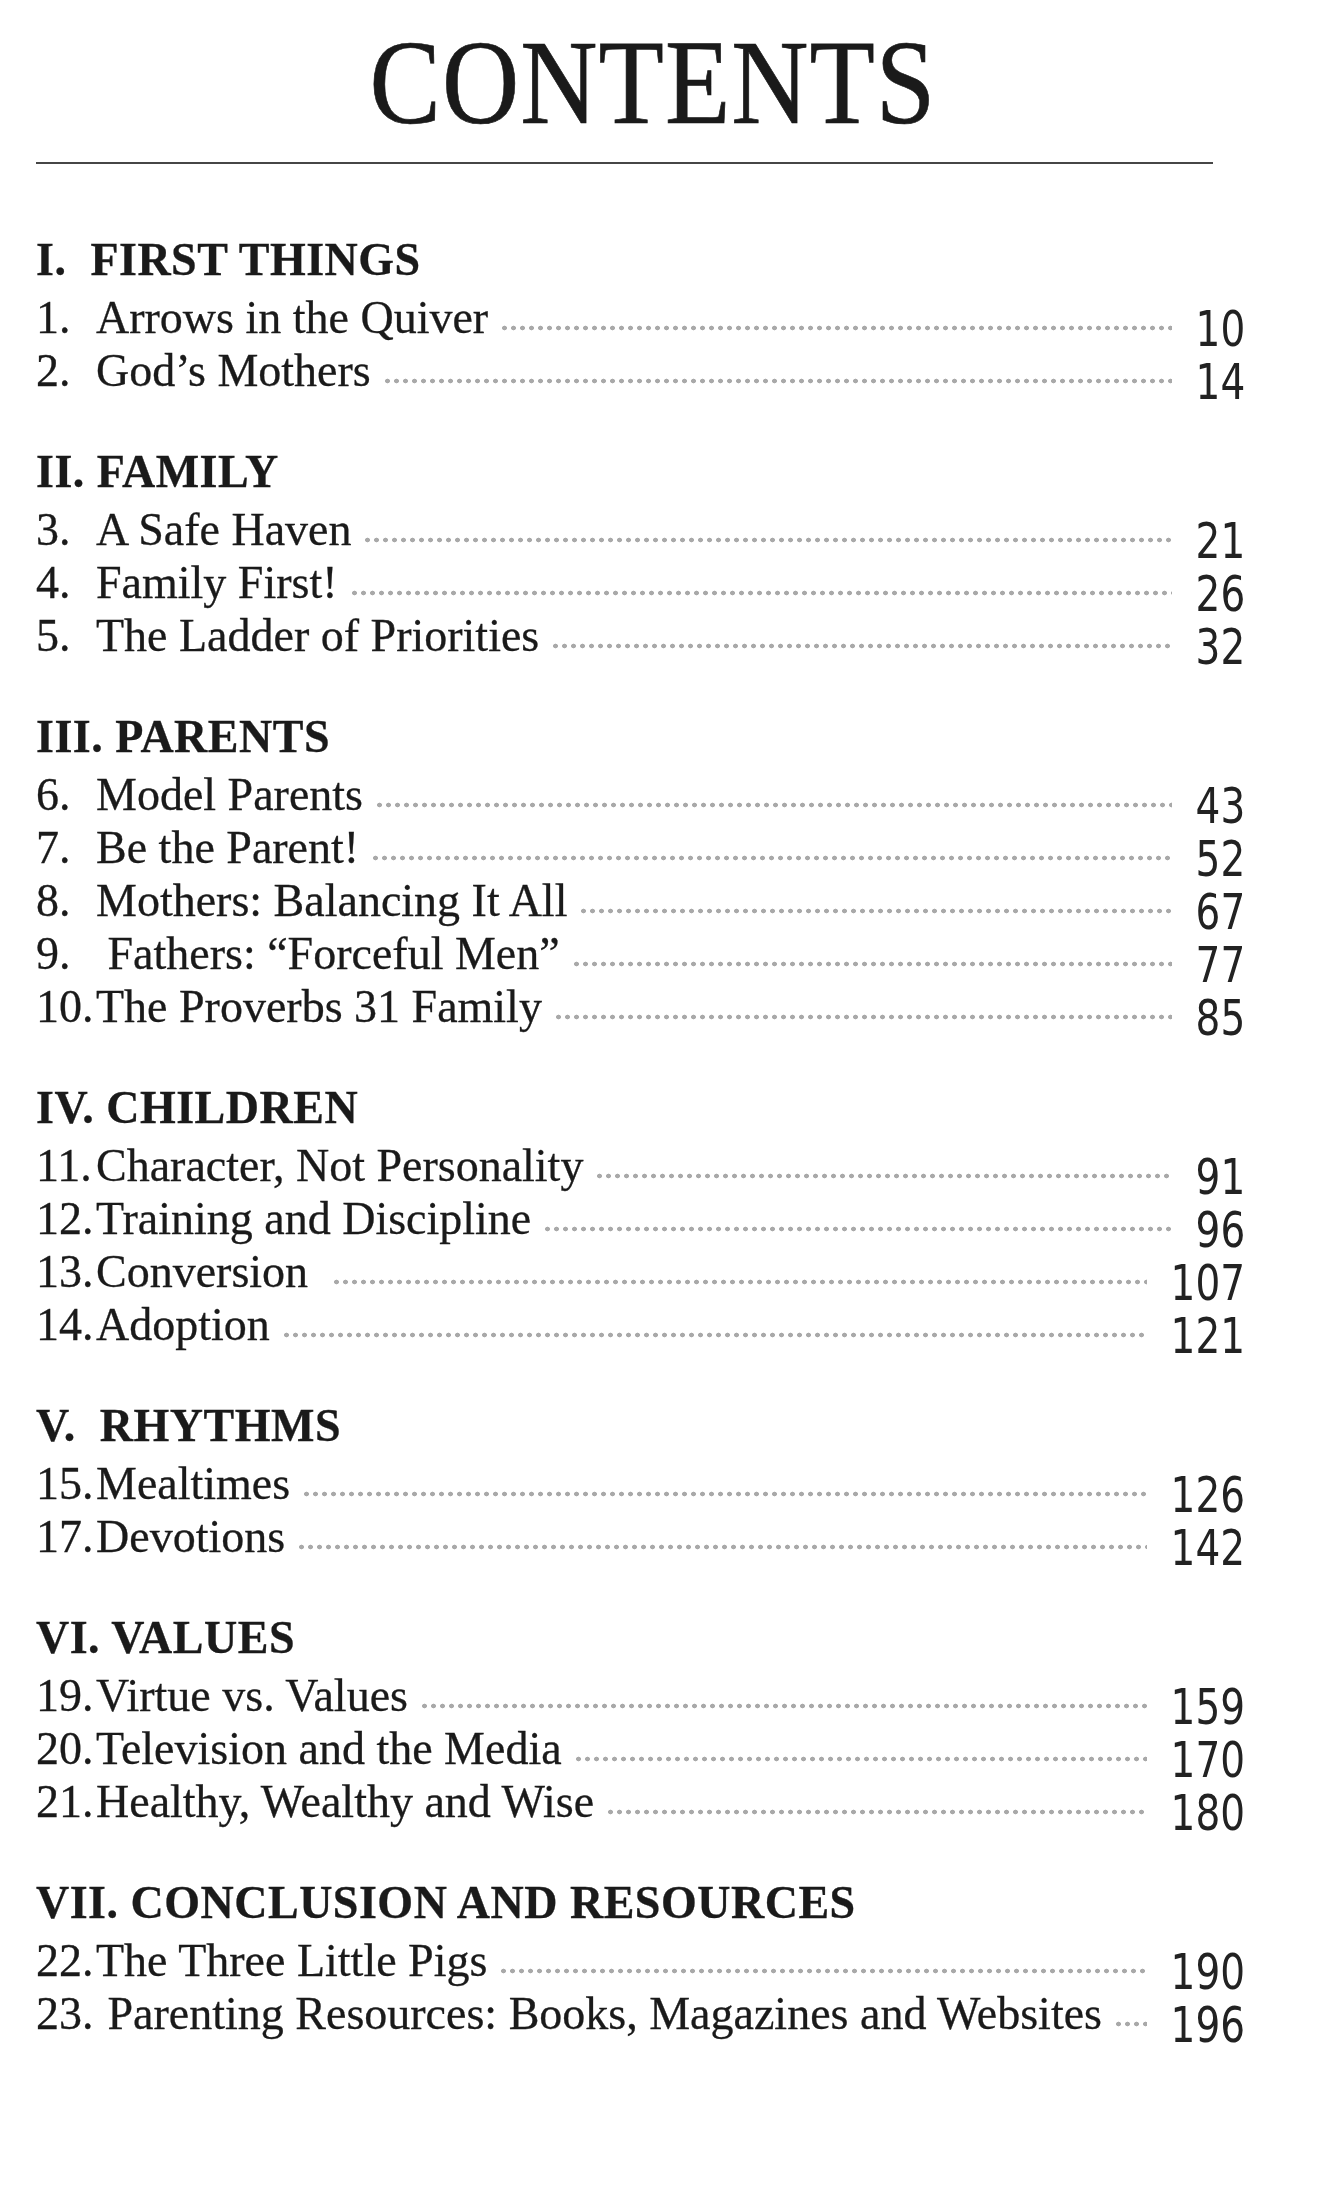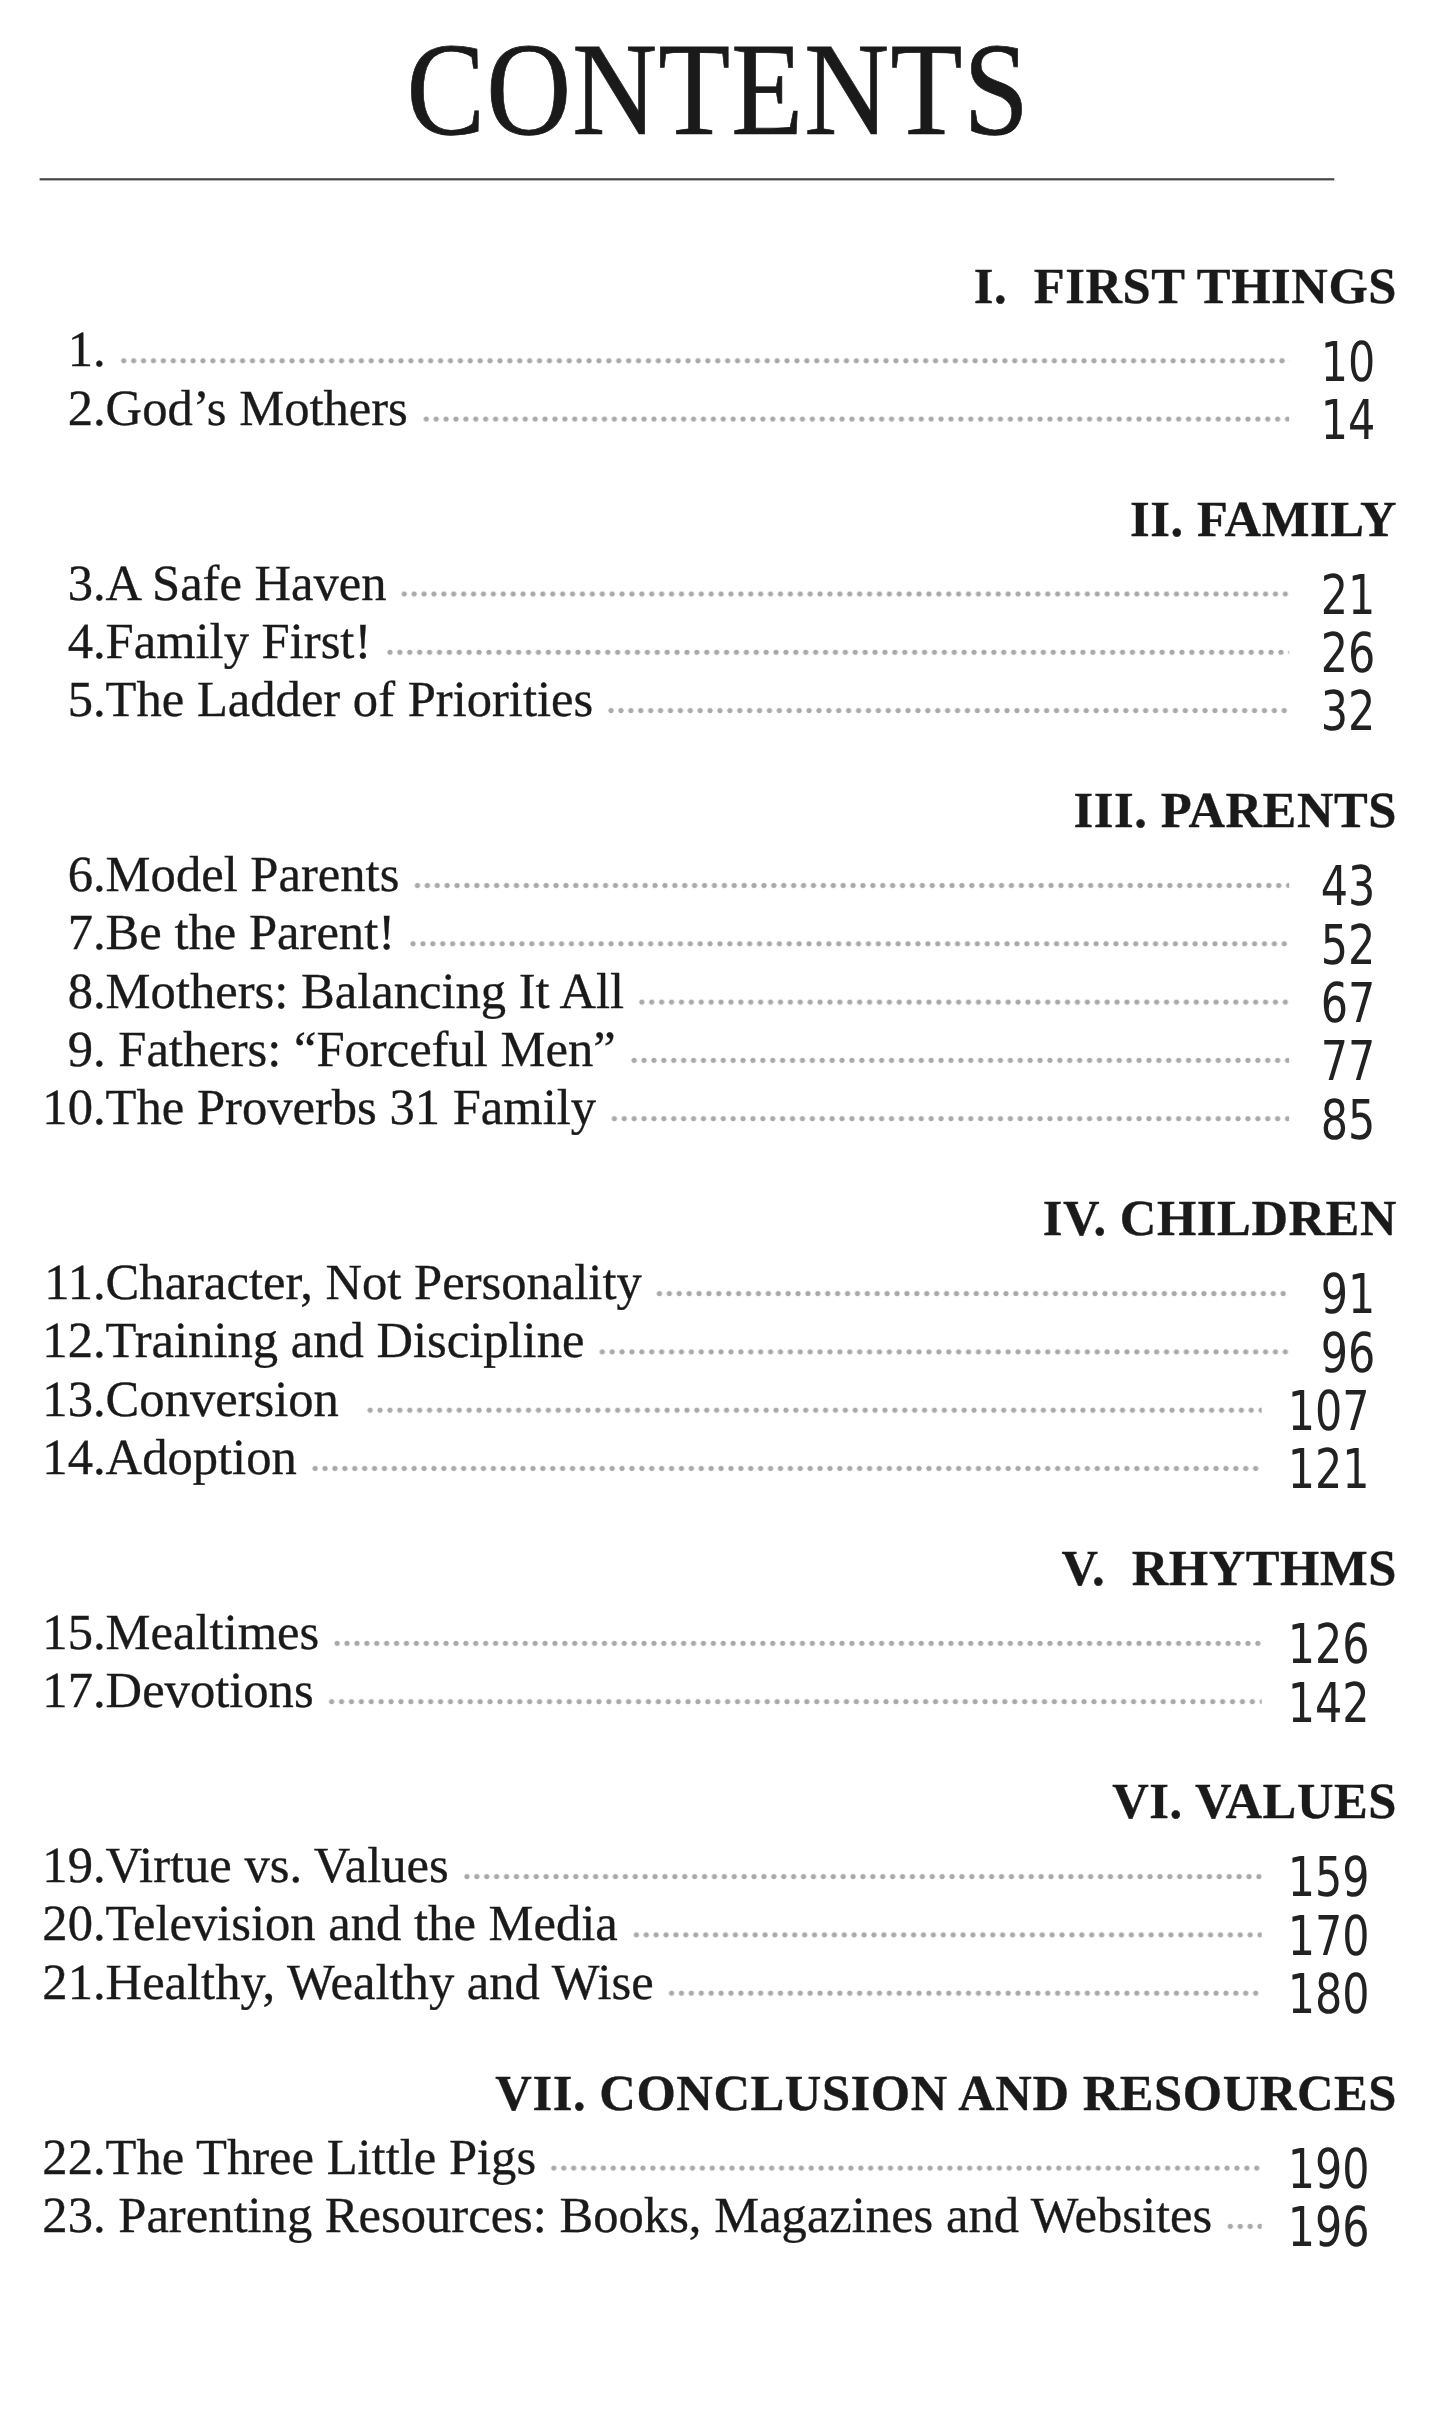--- a/index.html
+++ b/index.html
@@ -33,21 +33,20 @@
     -webkit-text-stroke: 0.6px #1a1a1a;
     color: #1a1a1a;
   }
   hr.title-divider {
     border: none;
     border-top: 2px solid #464646;
     margin: 14px 57px 0 0;
   }
   .toc-section {
     margin: 50px 0 0 0;
-    text-align: right;
   }
   .toc-section:first-child {
     margin-top: 71px;
   }
   h2.toc-section-header {
     margin: 0 0 6px 0;
     font-size: 46px;
     line-height: 50px;
     font-weight: bold;
     letter-spacing: 0.5px;
@@ -103,20 +102,21 @@
 
 <div class="page">
   <h1 class="page-title">CONTENTS</h1>
   <hr class="title-divider">
   <div class="toc">
   <section class="toc-section">
     <h2 class="toc-section-header">I.  FIRST THINGS</h2>
     <div class="entries">
   <div class="toc-row">
     <span class="toc-num">1.</span>
+    <span class="toc-title">Arrows in the Quiver</span>
     <span class="leader"></span>
     <span class="toc-page">10</span>
   </div>
 
   <div class="toc-row">
     <span class="toc-num">2.</span>
     <span class="toc-title">God’s Mothers</span>
     <span class="leader"></span>
     <span class="toc-page">14</span>
   </div>

